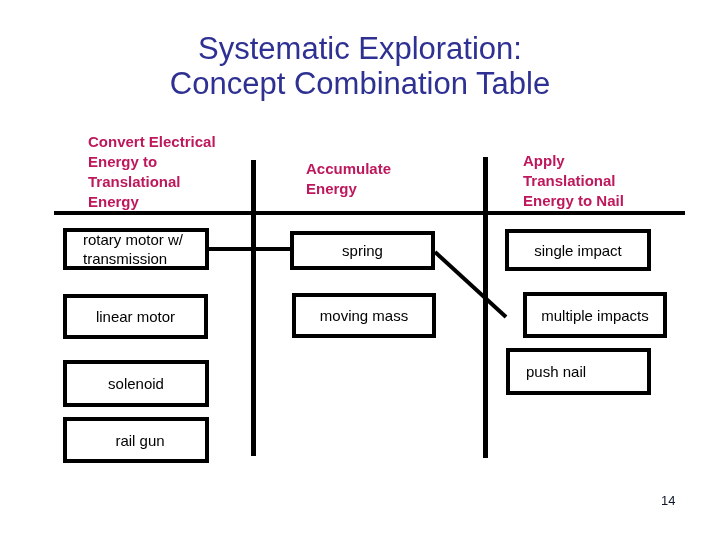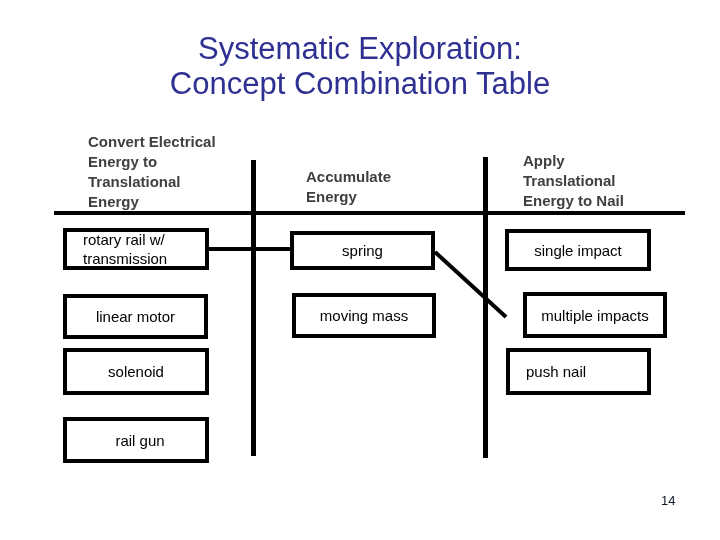--- a/index.html
+++ b/index.html
@@ -30,25 +30,25 @@
     font-weight: 400;
     letter-spacing: 0;
   }
 
   
   .col-header {
     position: absolute;
     font-size: 15px;
     line-height: 20px;
     font-weight: 700;
-    color: #404040;
+    color: #be185d;
     white-space: pre-line;
   }
   #header-col-1 { left: 88px;  top: 132px; }
-  #header-col-2 { left: 306px; top: 159px; margin-top: 8px; }
+  #header-col-2 { left: 306px; top: 159px; }
   #header-col-3 { left: 523px; top: 151px; }
 
   
   .rule {
     position: absolute;
     background: #000000;
   }
   #header-divider-line   { left: 54px;  top: 211px; width: 631px; height: 4px; }
   #column-divider-line-1 { left: 251px; top: 160px; width: 5px;   height: 296px; }
   #column-divider-line-2 { left: 483px; top: 157px; width: 5px;   height: 301px; }
@@ -70,21 +70,21 @@
     color: #000000;
     white-space: pre-line;
   }
   .concept-box.align-left {
     justify-content: flex-start;
     text-align: left;
     padding-left: 16px;
   }
   #box-rotary-motor     { left: 63px;  top: 228px; width: 146px; height: 42px; }
   #box-linear-motor     { left: 63px;  top: 294px; width: 145px; height: 45px; }
-  #box-solenoid         { left: 63px;  top: 348px; width: 146px; height: 47px; }
+  #box-solenoid         { left: 63px;  top: 360px; width: 146px; height: 47px; }
   #box-rail-gun         { left: 63px;  top: 417px; width: 146px; height: 46px; padding-left: 8px; }
   #box-spring           { left: 290px; top: 231px; width: 145px; height: 39px; }
   #box-moving-mass      { left: 292px; top: 293px; width: 144px; height: 45px; }
   #box-single-impact    { left: 505px; top: 229px; width: 146px; height: 42px; }
   #box-multiple-impacts { left: 507px; top: 292px; width: 144px; height: 46px; margin-left: 16px; }
   #box-push-nail        { left: 506px; top: 348px; width: 145px; height: 47px; }
 
   
   #diagonal-svg {
     position: absolute;
@@ -123,21 +123,21 @@
 Energy</div>
   <div class="col-header" id="header-col-3">Apply
 Translational
 Energy to Nail</div>
 
   <div class="rule" id="header-divider-line"></div>
   <div class="rule" id="column-divider-line-1"></div>
   <div class="rule" id="column-divider-line-2"></div>
   <div class="rule" id="connector-line"></div>
 
-  <div class="concept-box align-left" id="box-rotary-motor">rotary rail w/
+  <div class="concept-box align-left" id="box-rotary-motor">rotary motor w/
 transmission</div>
   <div class="concept-box" id="box-linear-motor">linear motor</div>
   <div class="concept-box" id="box-solenoid">solenoid</div>
   <div class="concept-box" id="box-rail-gun">rail gun</div>
 
   <div class="concept-box" id="box-spring">spring</div>
   <div class="concept-box" id="box-moving-mass">moving mass</div>
 
   <div class="concept-box" id="box-single-impact">single impact</div>
   <div class="concept-box" id="box-multiple-impacts">multiple impacts</div>

